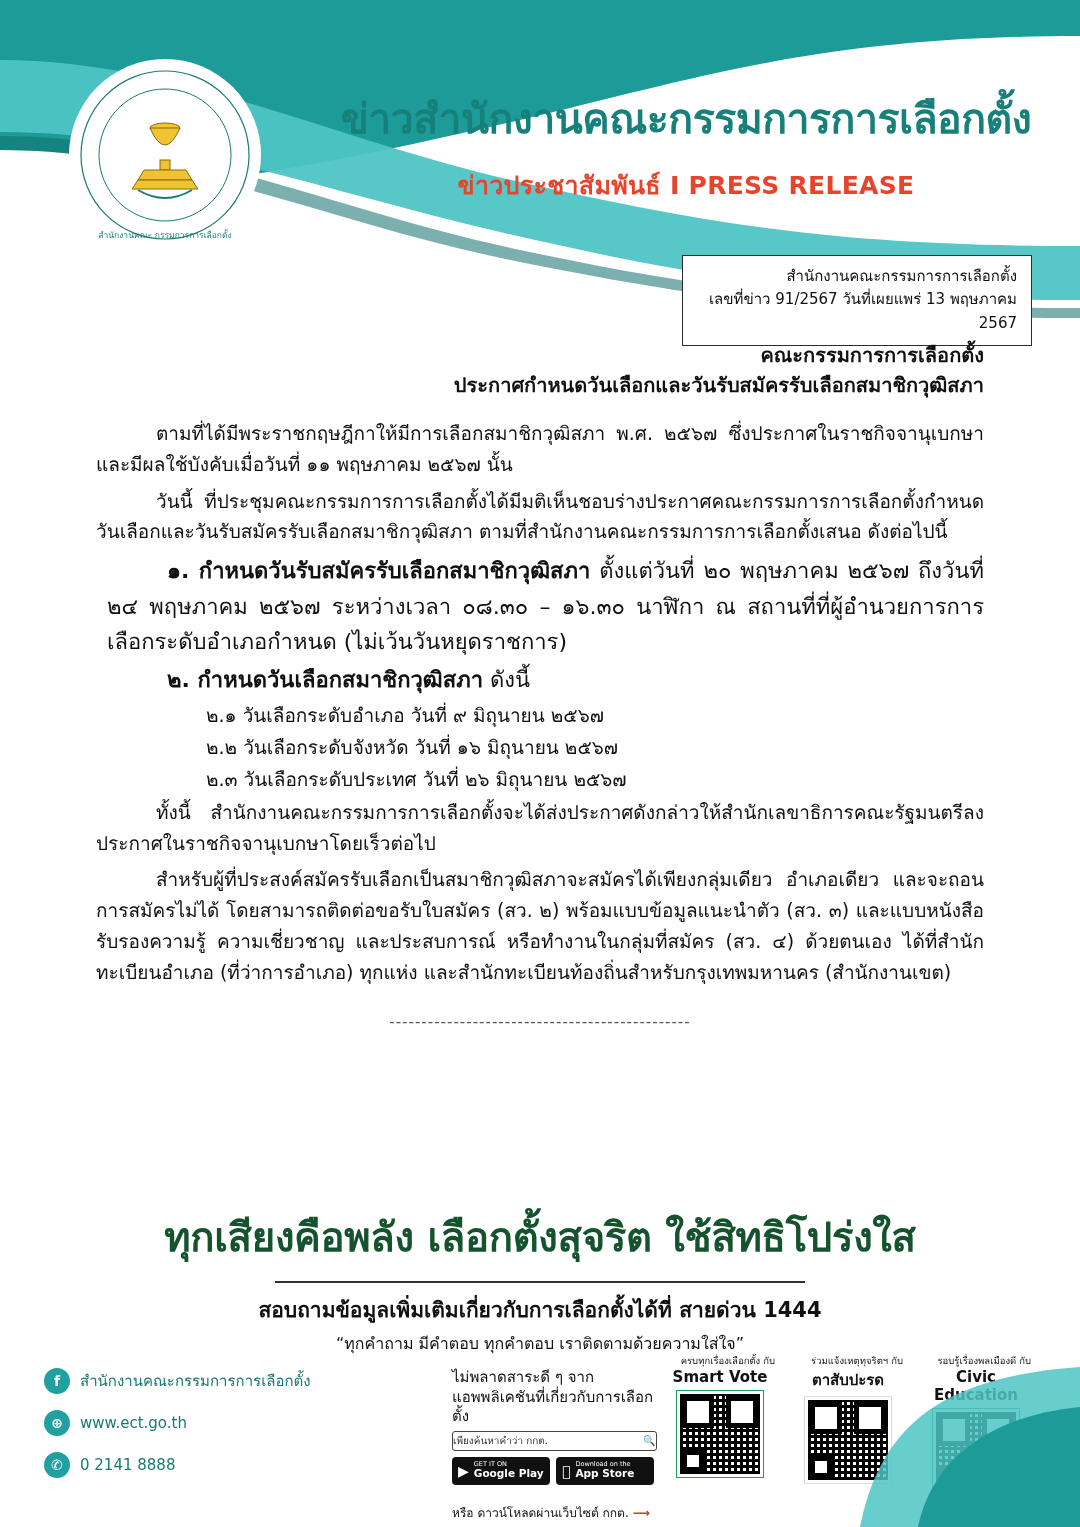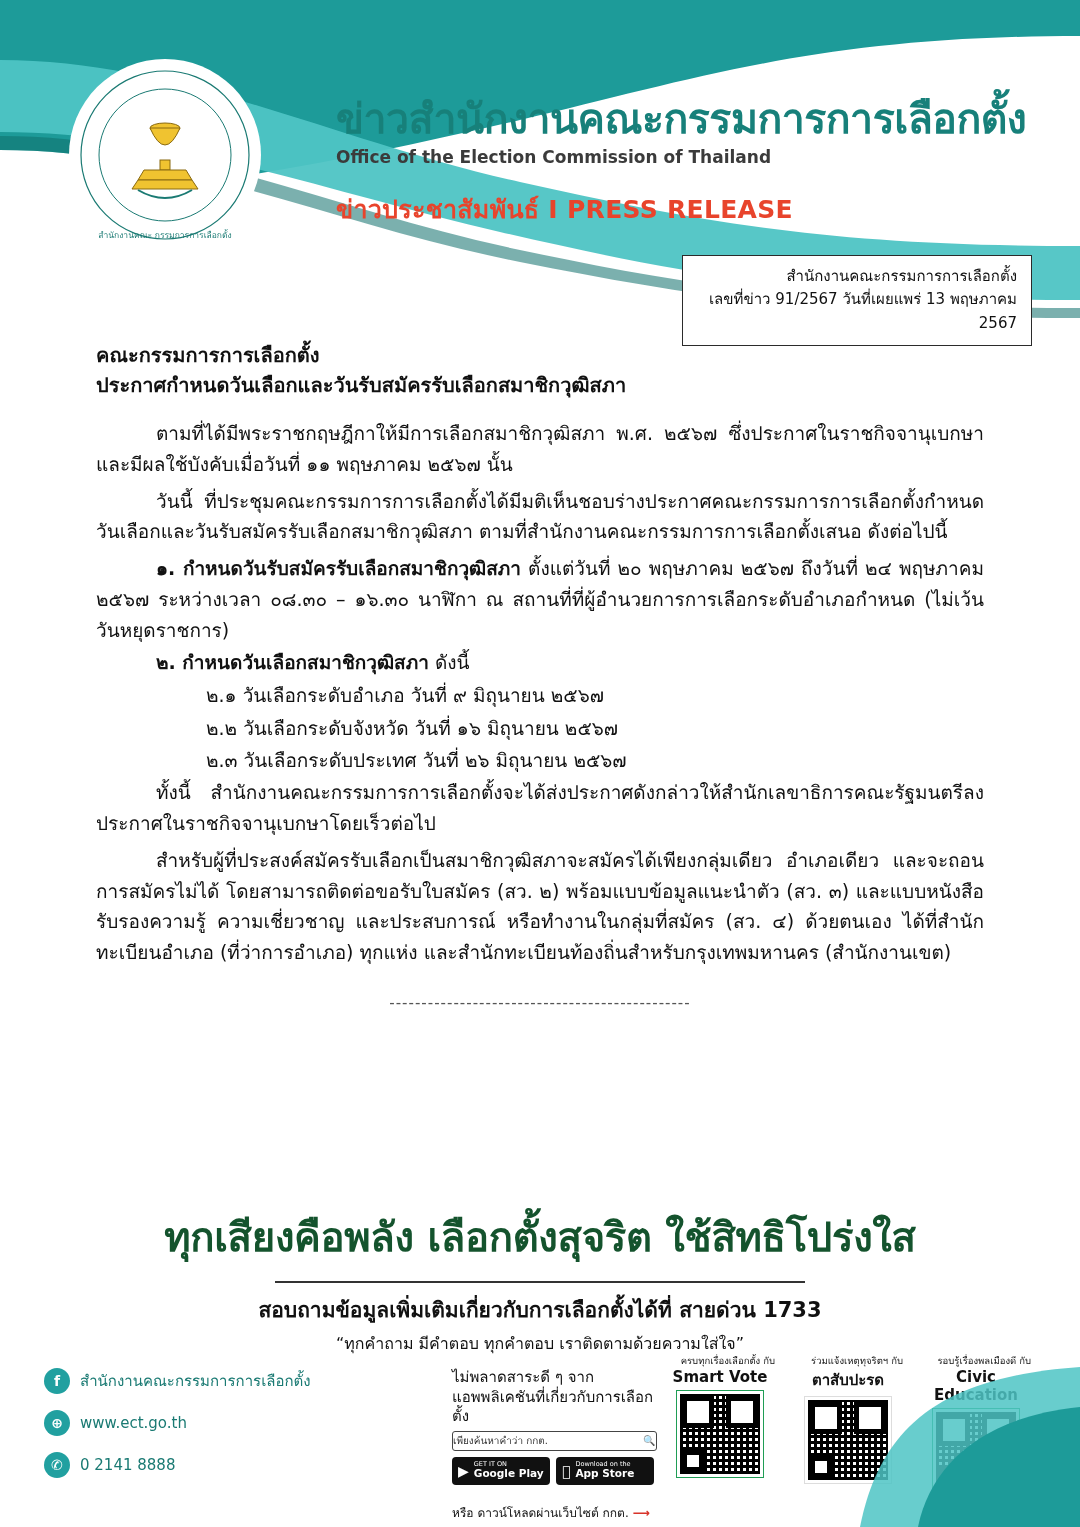--- a/index.html
+++ b/index.html
@@ -24,21 +24,21 @@
     width: 186px; height: 186px;
     border-radius: 50%;
     background: #ffffff;
     box-shadow: 0 0 0 3px #ffffff;
     display: flex; align-items: center; justify-content: flex-end;
   }
   .logo-inner { position: relative; width: 186px; height: 186px; }
 
   .header-title-block {
     position: absolute; right: 44px; top: 96px;
-    text-align: left;
+    text-align: center;
     width: 700px;
   }
   .title-th {
     font-size: 41px; font-weight: bold; color: #17807a;
     letter-spacing: -0.5px; line-height: 1.15;
   }
   .title-en {
     font-size: 17px; font-weight: bold; color: #3b3b3b;
     margin-top: 4px;
   }
@@ -58,37 +58,37 @@
     background: #fff;
   }
 
   
   .doc-body {
     position: absolute; left: 0; top: 340px;
     width: 1080px;
     padding: 0 96px;
   }
   .head-center {
-    text-align: left;
+    text-align: right;
     font-size: 20px; font-weight: bold;
     line-height: 1.5;
     color: #111;
     margin-bottom: 18px;
   }
   p.para {
     font-size: 19px;
     line-height: 1.62;
     margin: 0 0 6px 0;
     text-indent: 60px;
     text-align: justify;
     color: #111;
   }
   p.item {
-    font-size: 19px; line-height: 1.62;
-    margin: 0 0 2px 0;
+    font-size: 22px; line-height: 1.62;
+    margin: 0 0 2px 11px;
     text-indent: 60px;
     text-align: justify;
     font-weight: bold;
   }
   p.item span.normal { font-weight: normal; }
   p.sub {
     font-size: 19px; line-height: 1.6;
     margin: 0 0 2px 0;
     text-indent: 110px;
   }
@@ -218,21 +218,20 @@
       <g fill="none" stroke="#1a7a73" stroke-width="2">
         <path d="M66,128 q27,16 54,0"></path>
       </g>
       <text x="93" y="176" text-anchor="middle" font-size="8.5" fill="#1a7a73" font-family="DejaVu Sans, sans-serif">สำนักงานคณะ กรรมการการเลือกตั้ง</text>
     </svg>
   </div>
 </div>
 
 <div class="header-title-block">
   <div class="title-th">ข่าวสำนักงานคณะกรรมการการเลือกตั้ง</div>
-  <div class="title-en">Office of the Election Commission of Thailand</div>
   <div class="press-line">ข่าวประชาสัมพันธ์ I PRESS RELEASE</div>
 </div>
 
 <div class="doc-no-box">
   <div>สำนักงานคณะกรรมการการเลือกตั้ง</div>
   <div>เลขที่ข่าว 91/2567 วันที่เผยแพร่ 13 พฤษภาคม 2567</div>
 </div>
 
 <div class="doc-body">
   <div class="head-center">
@@ -253,21 +252,21 @@
 
   <p class="para">ทั้งนี้ สำนักงานคณะกรรมการการเลือกตั้งจะได้ส่งประกาศดังกล่าวให้สำนักเลขาธิการคณะรัฐมนตรีลงประกาศในราชกิจจานุเบกษาโดยเร็วต่อไป</p>
   <p class="para">สำหรับผู้ที่ประสงค์สมัครรับเลือกเป็นสมาชิกวุฒิสภาจะสมัครได้เพียงกลุ่มเดียว อำเภอเดียว และจะถอนการสมัครไม่ได้ โดยสามารถติดต่อขอรับใบสมัคร (สว. ๒) พร้อมแบบข้อมูลแนะนำตัว (สว. ๓) และแบบหนังสือรับรองความรู้ ความเชี่ยวชาญ และประสบการณ์ หรือทำงานในกลุ่มที่สมัคร (สว. ๔) ด้วยตนเอง ได้ที่สำนักทะเบียนอำเภอ (ที่ว่าการอำเภอ) ทุกแห่ง และสำนักทะเบียนท้องถิ่นสำหรับกรุงเทพมหานคร (สำนักงานเขต)</p>
 
   <div class="divider-dash">-----------------------------------------------</div>
 </div>
 
 <div class="slogan">
   <div class="slogan-main">ทุกเสียงคือพลัง เลือกตั้งสุจริต ใช้สิทธิโปร่งใส</div>
   <div class="slogan-rule"></div>
-  <div class="slogan-sub">สอบถามข้อมูลเพิ่มเติมเกี่ยวกับการเลือกตั้งได้ที่ สายด่วน 1733</div>
+  <div class="slogan-sub">สอบถามข้อมูลเพิ่มเติมเกี่ยวกับการเลือกตั้งได้ที่ สายด่วน 1444</div>
   <div class="slogan-quote">“ทุกคำถาม มีคำตอบ ทุกคำตอบ เราติดตามด้วยความใส่ใจ”</div>
 </div>
 
 <div class="footer-contacts">
   <div class="contact-row">
     <span class="contact-icon">f</span>
     <span class="contact-text">สำนักงานคณะกรรมการการเลือกตั้ง</span>
   </div>
   <div class="contact-row">
     <span class="contact-icon">⊕</span>

